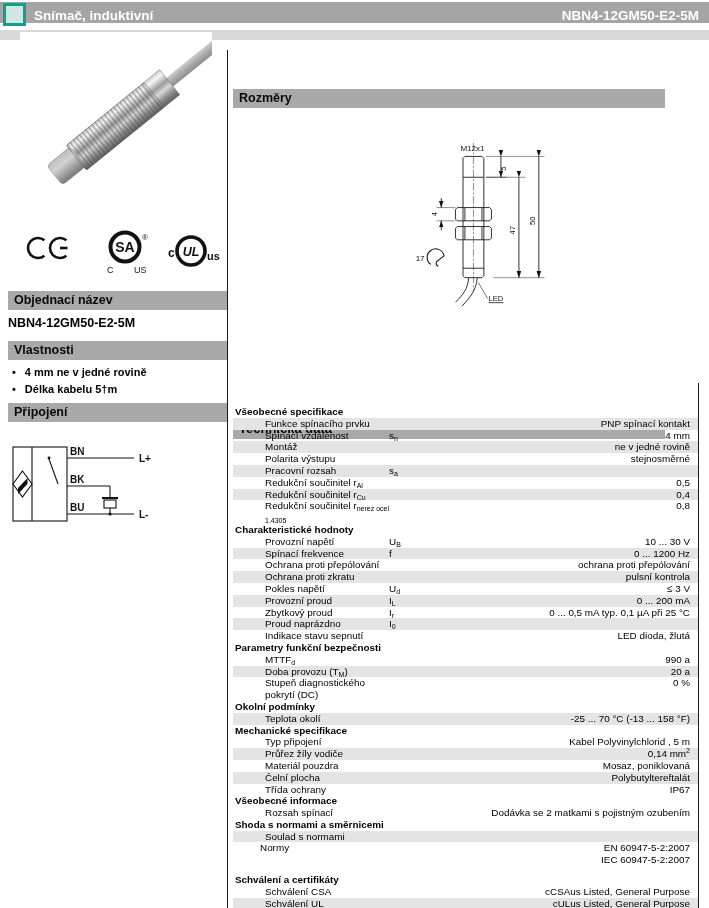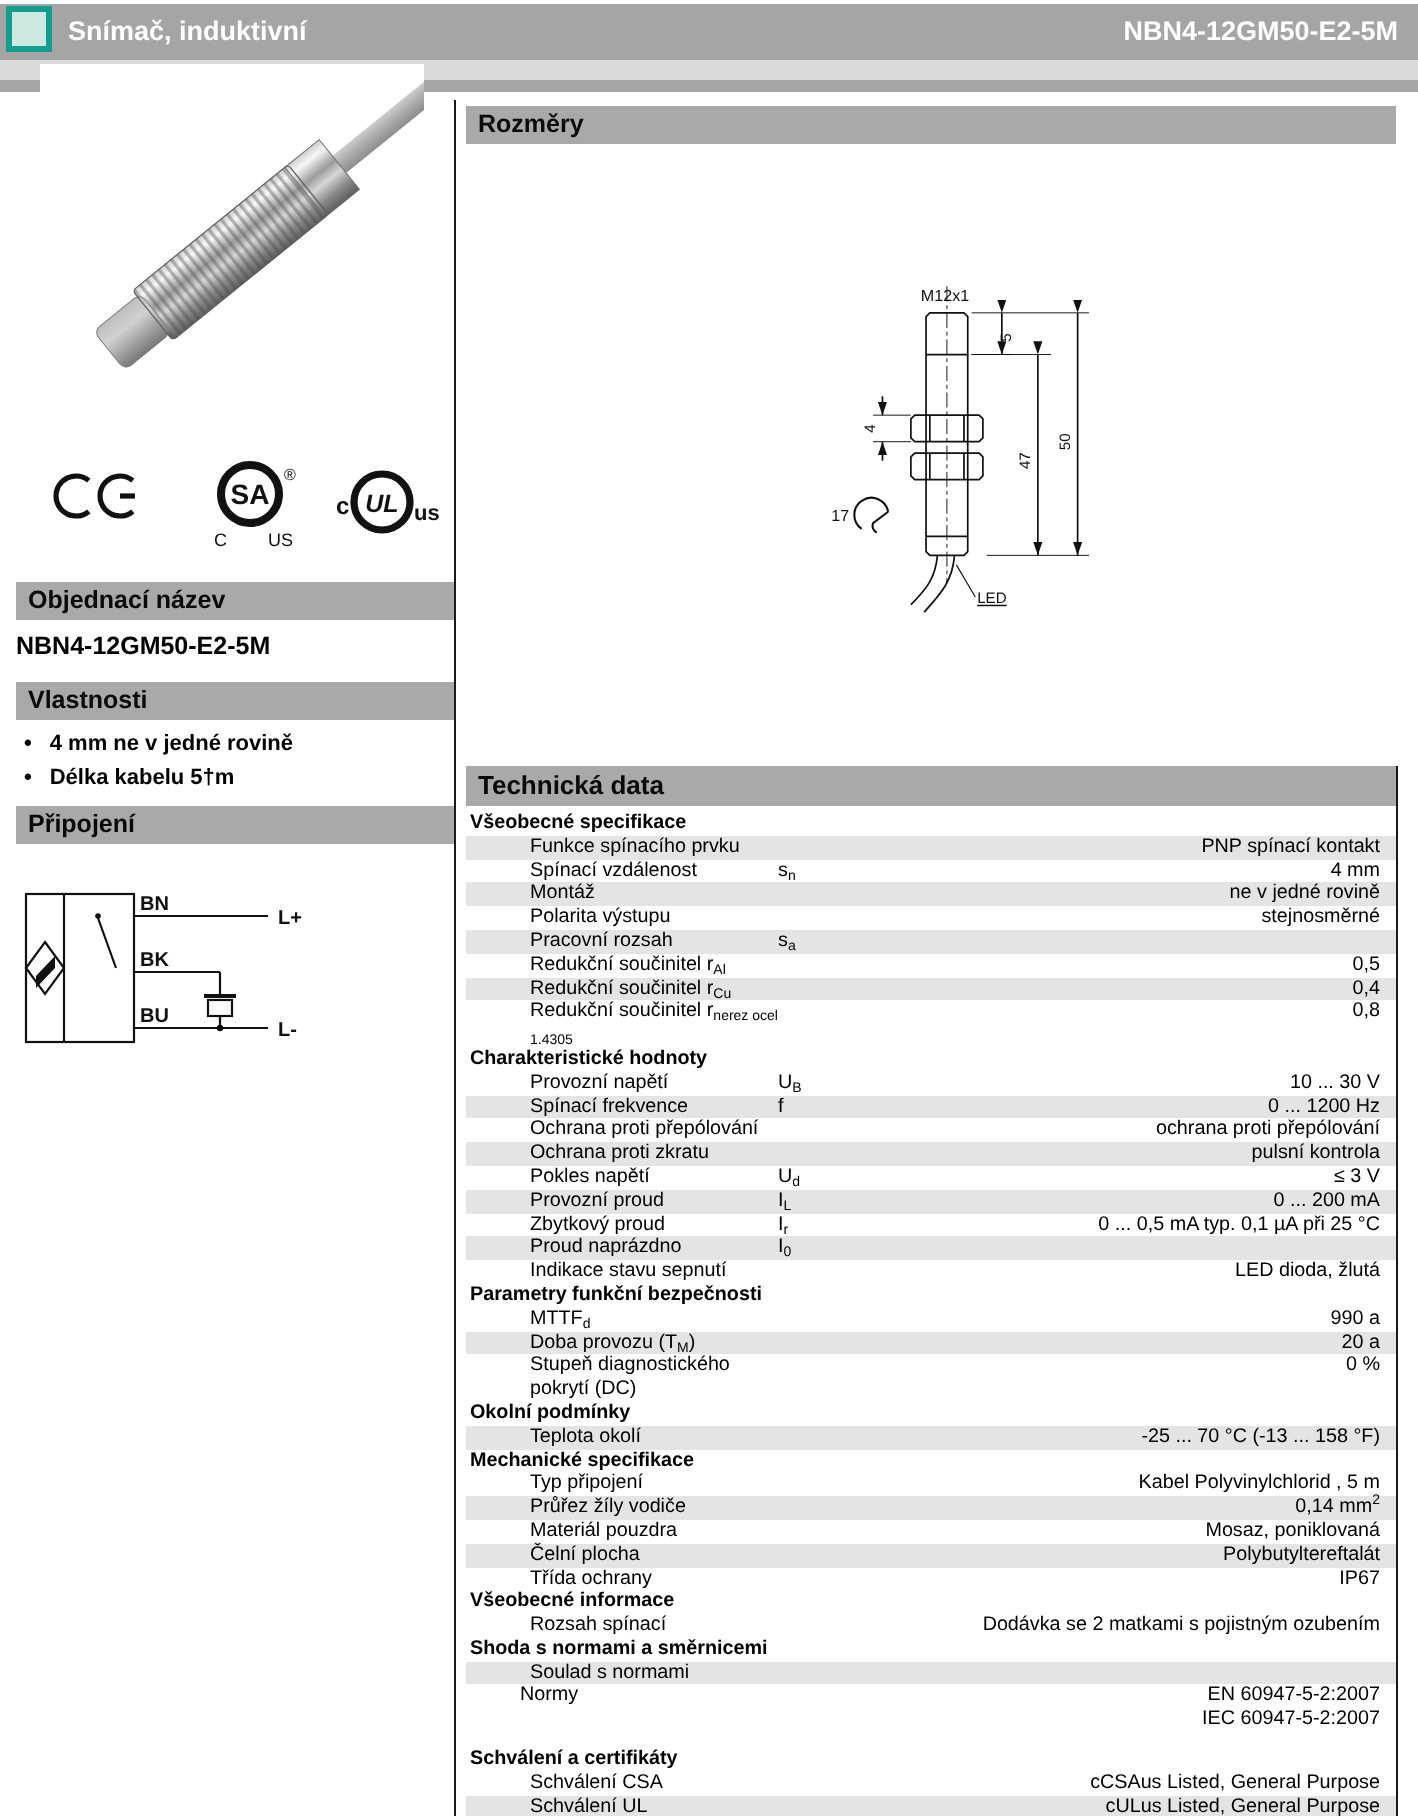--- a/index.html
+++ b/index.html
@@ -2,21 +2,21 @@
 <html><head>
 <meta charset="utf-8">
 <style>
   html,body{margin:0;padding:0;}
   body{
     width:709px;height:908px;position:relative;background:#fff;
     font-family:"Liberation Sans","DejaVu Sans",sans-serif;color:#000;
     -webkit-font-smoothing:antialiased;overflow:hidden;
   }
   
-  .topbar{position:absolute;left:0;top:2;width:709px;height:44px;background:#a5a5a5;}
+  .topbar{position:absolute;left:0;top:2;width:709px;height:21px;background:#a5a5a5;}
   .topbar{top:2px;}
   .brand-square{position:absolute;left:3px;top:3px;width:17px;height:17px;background:#cde8e0;border:3px solid #0f9f8c;}
   .topbar .title{position:absolute;left:34px;top:6px;font-size:13.5px;font-weight:bold;color:#fff;}
   .topbar .product{position:absolute;right:10px;top:6px;font-size:13.5px;font-weight:bold;color:#fff;}
   .substrip{position:absolute;left:0;top:30px;width:709px;height:10px;background:#d9d9d9;}
 
   
   .photo-box{position:absolute;left:20px;top:32px;width:192px;height:188px;background:#fff;}
   .logos{position:absolute;left:14px;top:228px;width:210px;height:52px;}
   .bar{background:#a9a9a9;height:19px;line-height:19px;font-size:12.5px;font-weight:bold;color:#0a0a0a;padding-left:6px;box-sizing:border-box;}
@@ -25,21 +25,21 @@
   .order-value{position:absolute;left:8px;top:316px;font-size:12.5px;font-weight:bold;}
   .bullet{position:absolute;left:10px;width:216px;font-size:11px;font-weight:bold;line-height:13px;}
   .bullet:before{content:"•";margin-right:9px;margin-left:2px;}
   #feat-0{top:366px;} #feat-1{top:383px;}
   .conn-svg{position:absolute;left:6px;top:428px;}
 
   
   .vline{position:absolute;width:1px;background:#1a1a1a;}
   #vline-left{left:227px;top:50px;height:858px;}
   #vline-right{left:698px;top:383px;height:525px;}
-  .rbar{position:absolute;left:233px;width:465px;}
+  .rbar{position:absolute;left:233px;width:432px;margin-top:36px;}
   #bar-dim{top:53px;}
   #bar-tech{top:383px;height:20px;line-height:20px;font-size:13px;}
   .dim-svg{position:absolute;left:402px;top:128px;}
 
   
   #tech-table{position:absolute;left:233px;top:406px;width:465px;font-size:9.9px;}
   .trow{display:flex;min-height:11.8px;line-height:11.8px;align-items:flex-start;}
   .trow.shaded{background:#e4e4e4;}
   .trow.thead{font-weight:bold;}
   .tlabel{flex:0 0 156px;box-sizing:border-box;}

